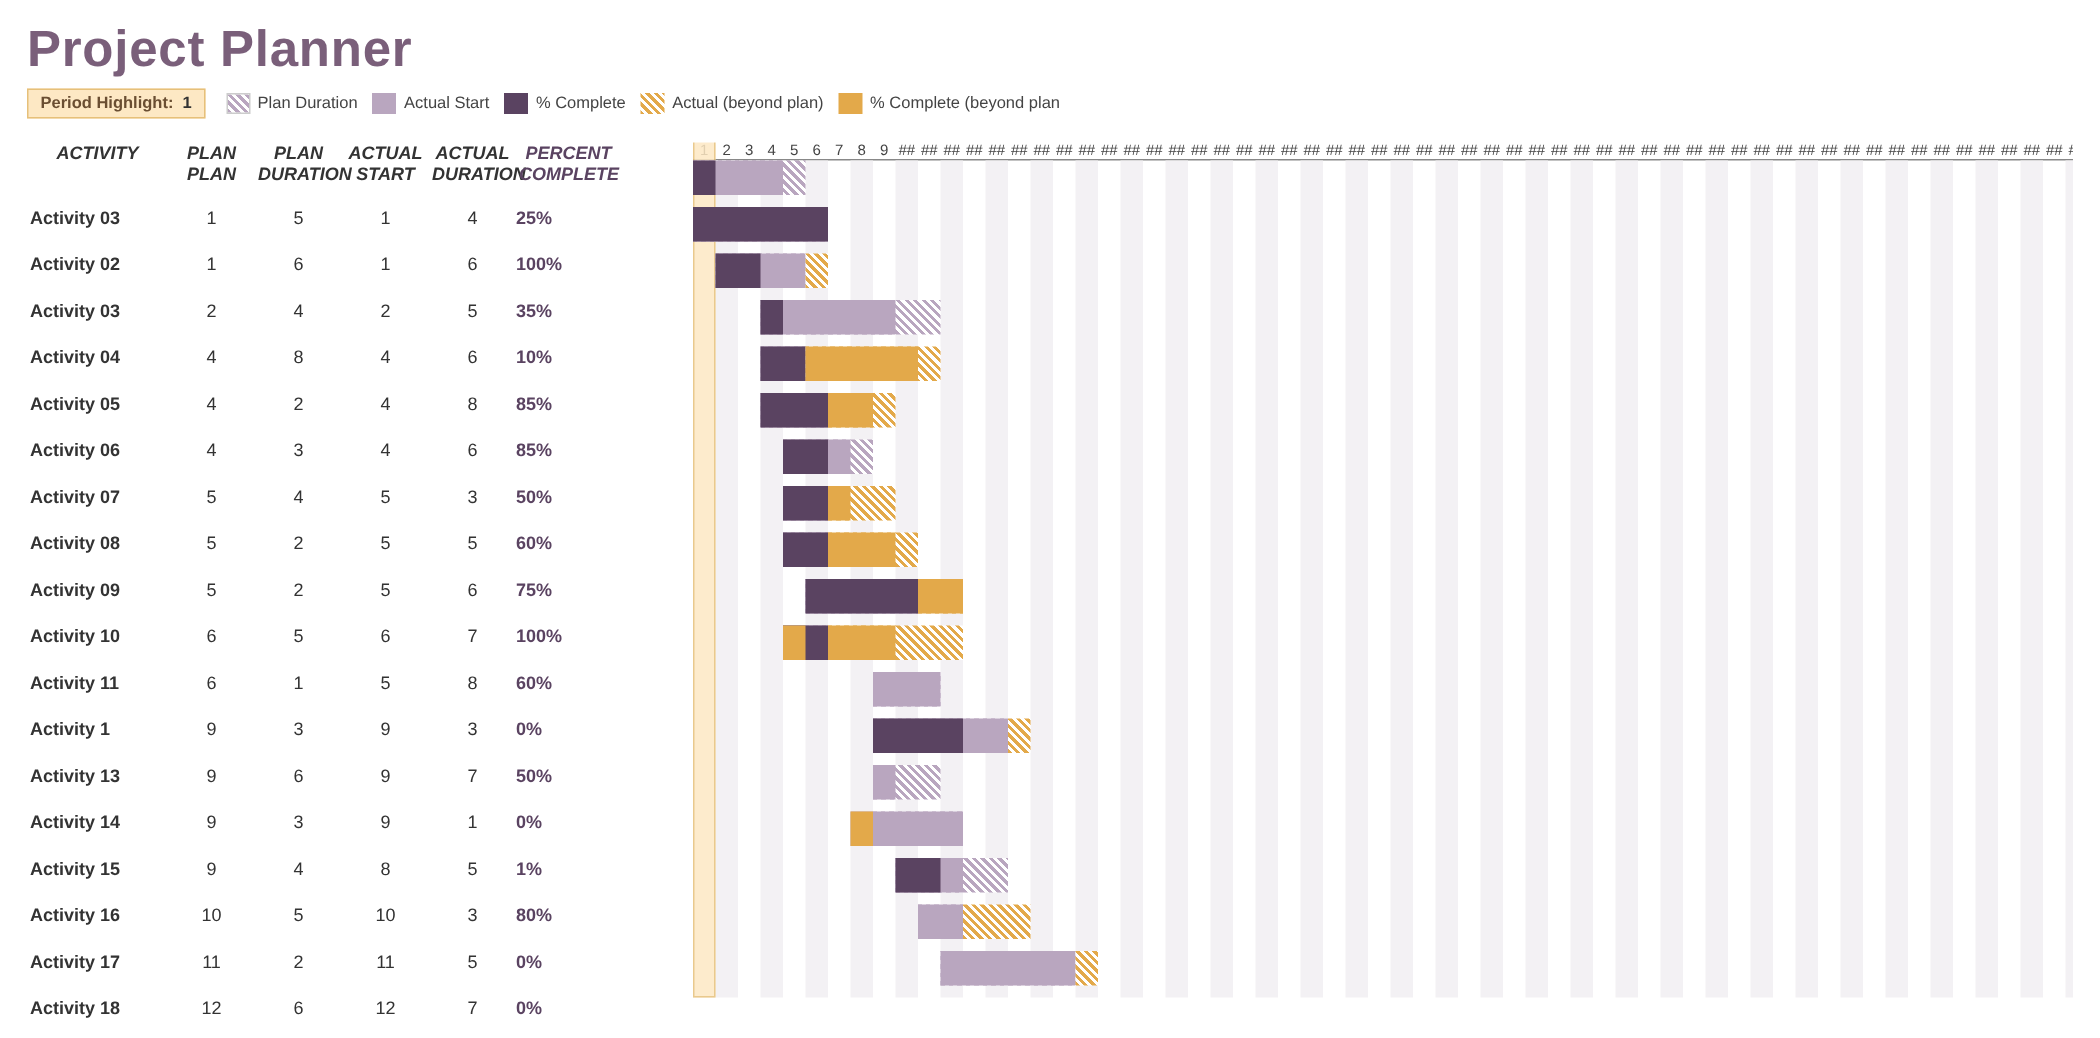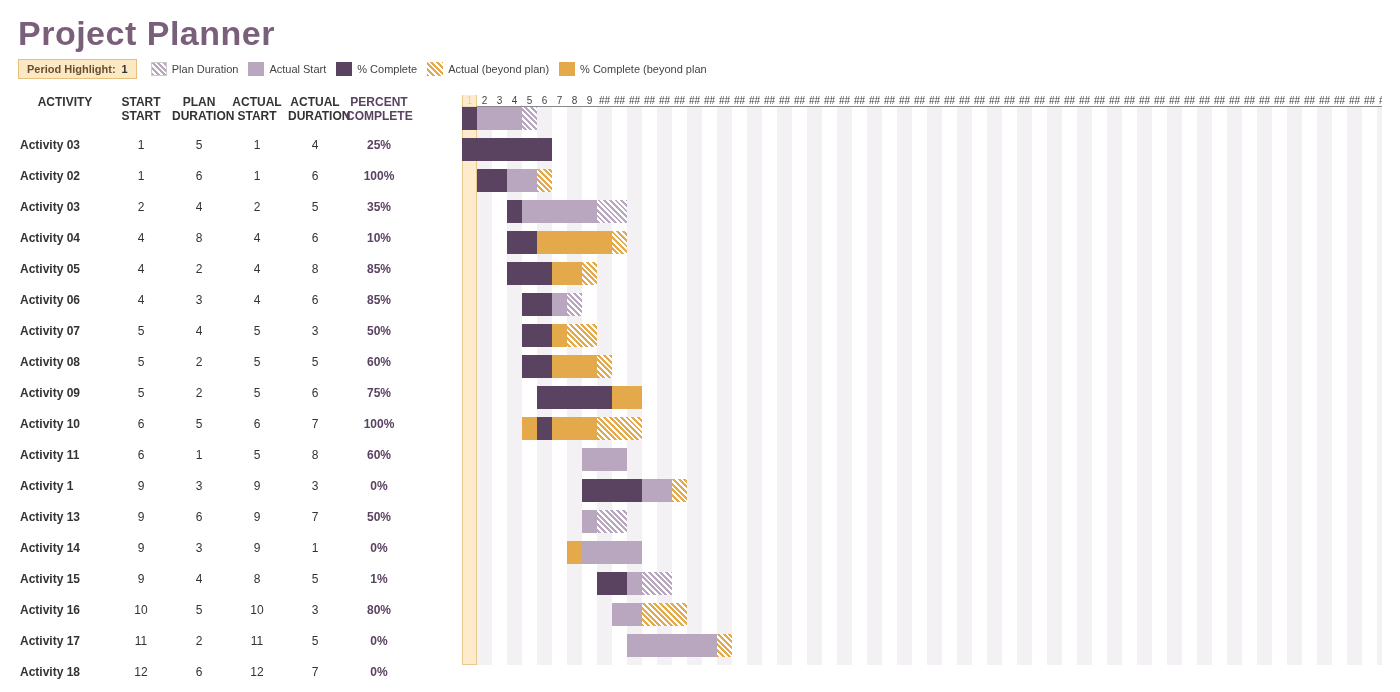--- a/index.html
+++ b/index.html
@@ -48,26 +48,26 @@
   .sw-actual { background: #b9a6bf; }
   .sw-complete { background: #5a4361; }
   .sw-beyond {
     background: repeating-linear-gradient(45deg, #e3a94a 0 2px, #fff 2px 4px);
   }
   .sw-compbeyond { background: #e3a94a; }
 
   
   .grid { display: flex; }
   .leftcols { width: 444px; flex: 0 0 444px; }
-  .leftcols .hdr { display: flex; font-weight: 700; font-size: 11px; color: #333; padding-bottom: 6px; }
+  .leftcols .hdr { display: flex; font-weight: 700; font-size: 11px; color: #333; padding-bottom: 6px; font-style: italic; }
   .leftcols .hdr .h { text-align: center; padding: 0 2px; }
   .leftcols .rows .row { display: flex; align-items: center; height: 31px; }
   .col-act { width: 94px; text-align: left; padding-left: 2px; font-weight: 700; font-size: 12px; }
   .col-num { width: 58px; text-align: center; font-size: 12px; }
-  .col-pc  { width: 70px; text-align: center; font-size: 12px; font-weight: 700; color: #5a4361; }
+  .col-pc  { width: 70px; font-size: 12px; font-weight: 700; color: #5a4361; }
 
   .ganttwrap { flex: 1; position: relative; overflow: hidden; }
   .period-label { font-weight: 700; font-size: 11px; margin-bottom: 2px; padding-left: 2px; }
   .period-axis { display: flex; border-bottom: 1px solid #888; }
   .period-axis .p { width: 15px; flex: 0 0 15px; text-align: center; font-size: 10px; color: #444; }
   .gantt-rows { position: relative; }
   .gantt-row { height: 31px; position: relative; }
   .stripes { position: absolute; top: 0; left: 0; right: 0; bottom: 0; pointer-events: none; z-index: 0; }
   .stripe { position: absolute; top: 0; bottom: 0; width: 15px; }
   .stripe.alt { background: #f3f1f4; }
@@ -118,21 +118,21 @@
         <span class="swatch sw-compbeyond"></span>
         <span>% Complete (beyond plan</span>
       </span>
     </div>
 </div>
 
 <div class="grid">
   <div class="leftcols">
     <div class="hdr">
       <div class="h col-act">ACTIVITY</div>
-      <div class="h col-num">START START</div>
+      <div class="h col-num">PLAN PLAN</div>
       <div class="h col-num">PLAN DURATION</div>
       <div class="h col-num">ACTUAL START</div>
       <div class="h col-num">ACTUAL DURATION</div>
       <div class="h col-pc">PERCENT COMPLETE</div>
     </div>
     <div class="rows" id="leftrows">
         <div class="row">
           <div class="col-act">Activity 03</div>
           <div class="col-num">1</div>
           <div class="col-num">5</div>

